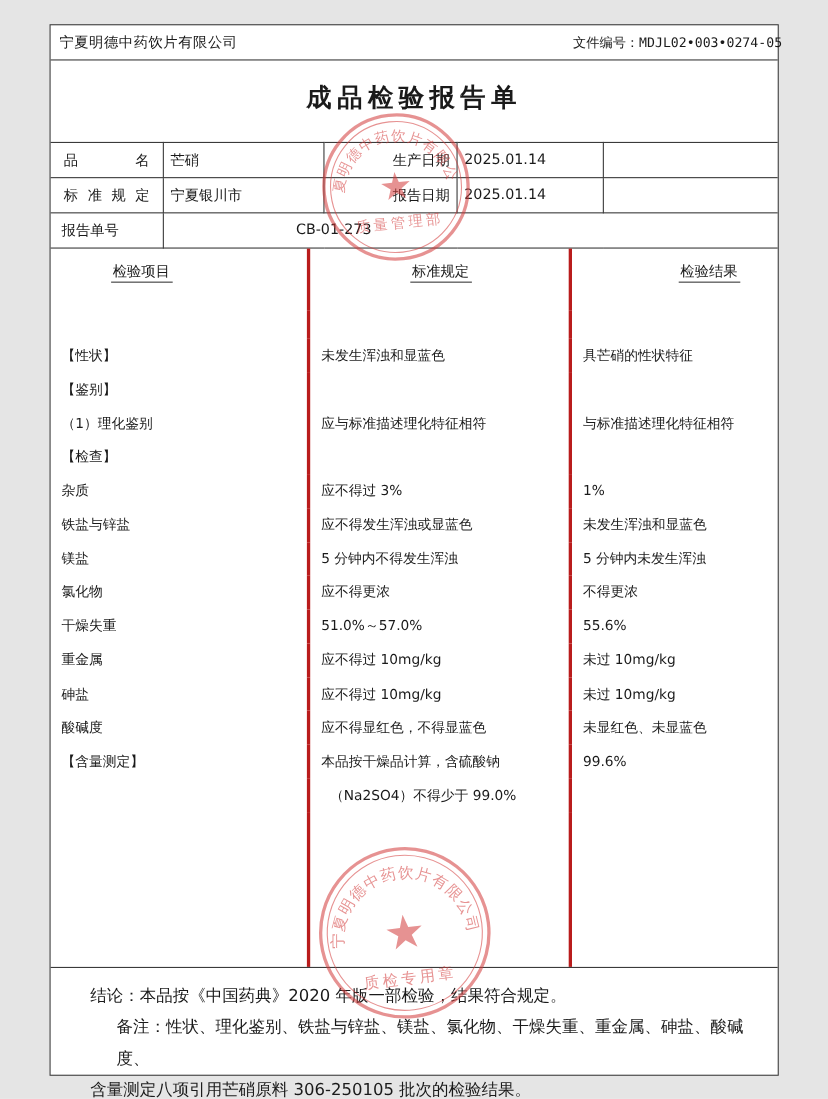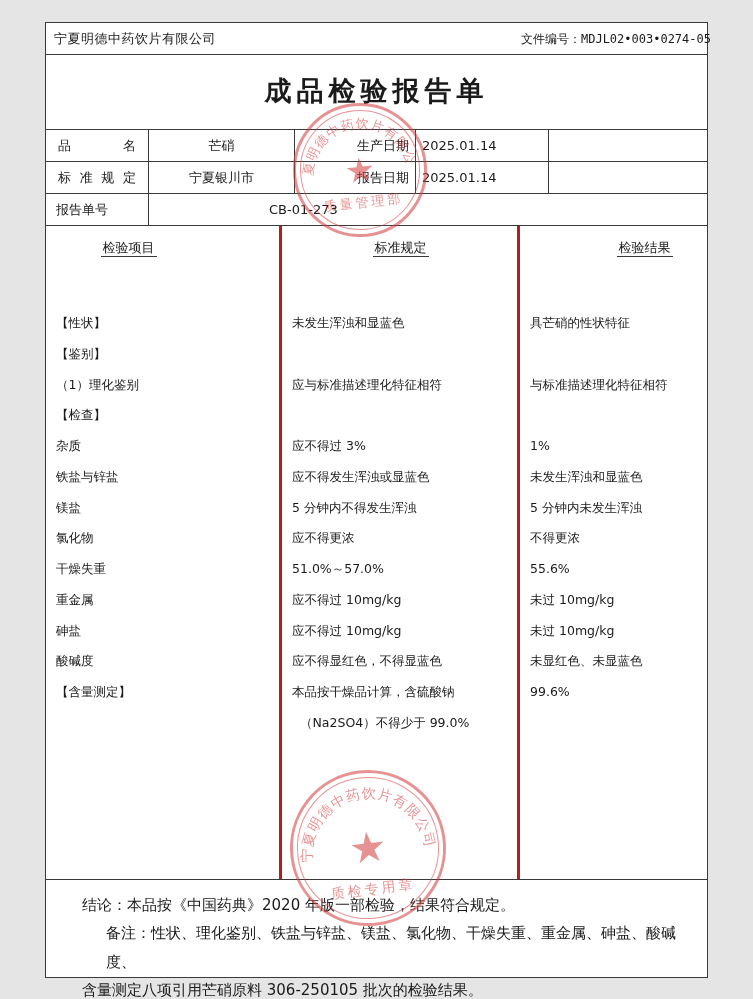--- a/index.html
+++ b/index.html
@@ -55,21 +55,21 @@
   .title-zone {
     height: 62px;
     position: relative;
   }
   .doc-title {
     position: absolute;
     left: 0;
     right: 0;
     top: 18px;
     text-align: center;
-    font-size: 27px;
+    font-size: 23px;
     font-weight: bold;
     letter-spacing: 5px;
     font-family: "DejaVu Serif", "Liberation Serif", serif;
   }
   
   table.grid {
     border-collapse: collapse;
     width: 100%;
     table-layout: fixed;
     margin-top: 12px;
@@ -90,21 +90,20 @@
     padding-right: 12px !important;
     white-space: nowrap;
   }
   .lbl-wide {
     width: 78px;
     padding-left: 10px !important;
     white-space: nowrap;
   }
   .val {
     width: 133px;
-    text-align: center;
   }
   .mid-lbl {
     width: 108px;
     text-align: right;
   }
   .mid-val {
     width: 120px;
   }
   .no-border-left { border-left: none !important; }
   .no-border-right { border-right: none !important; }

